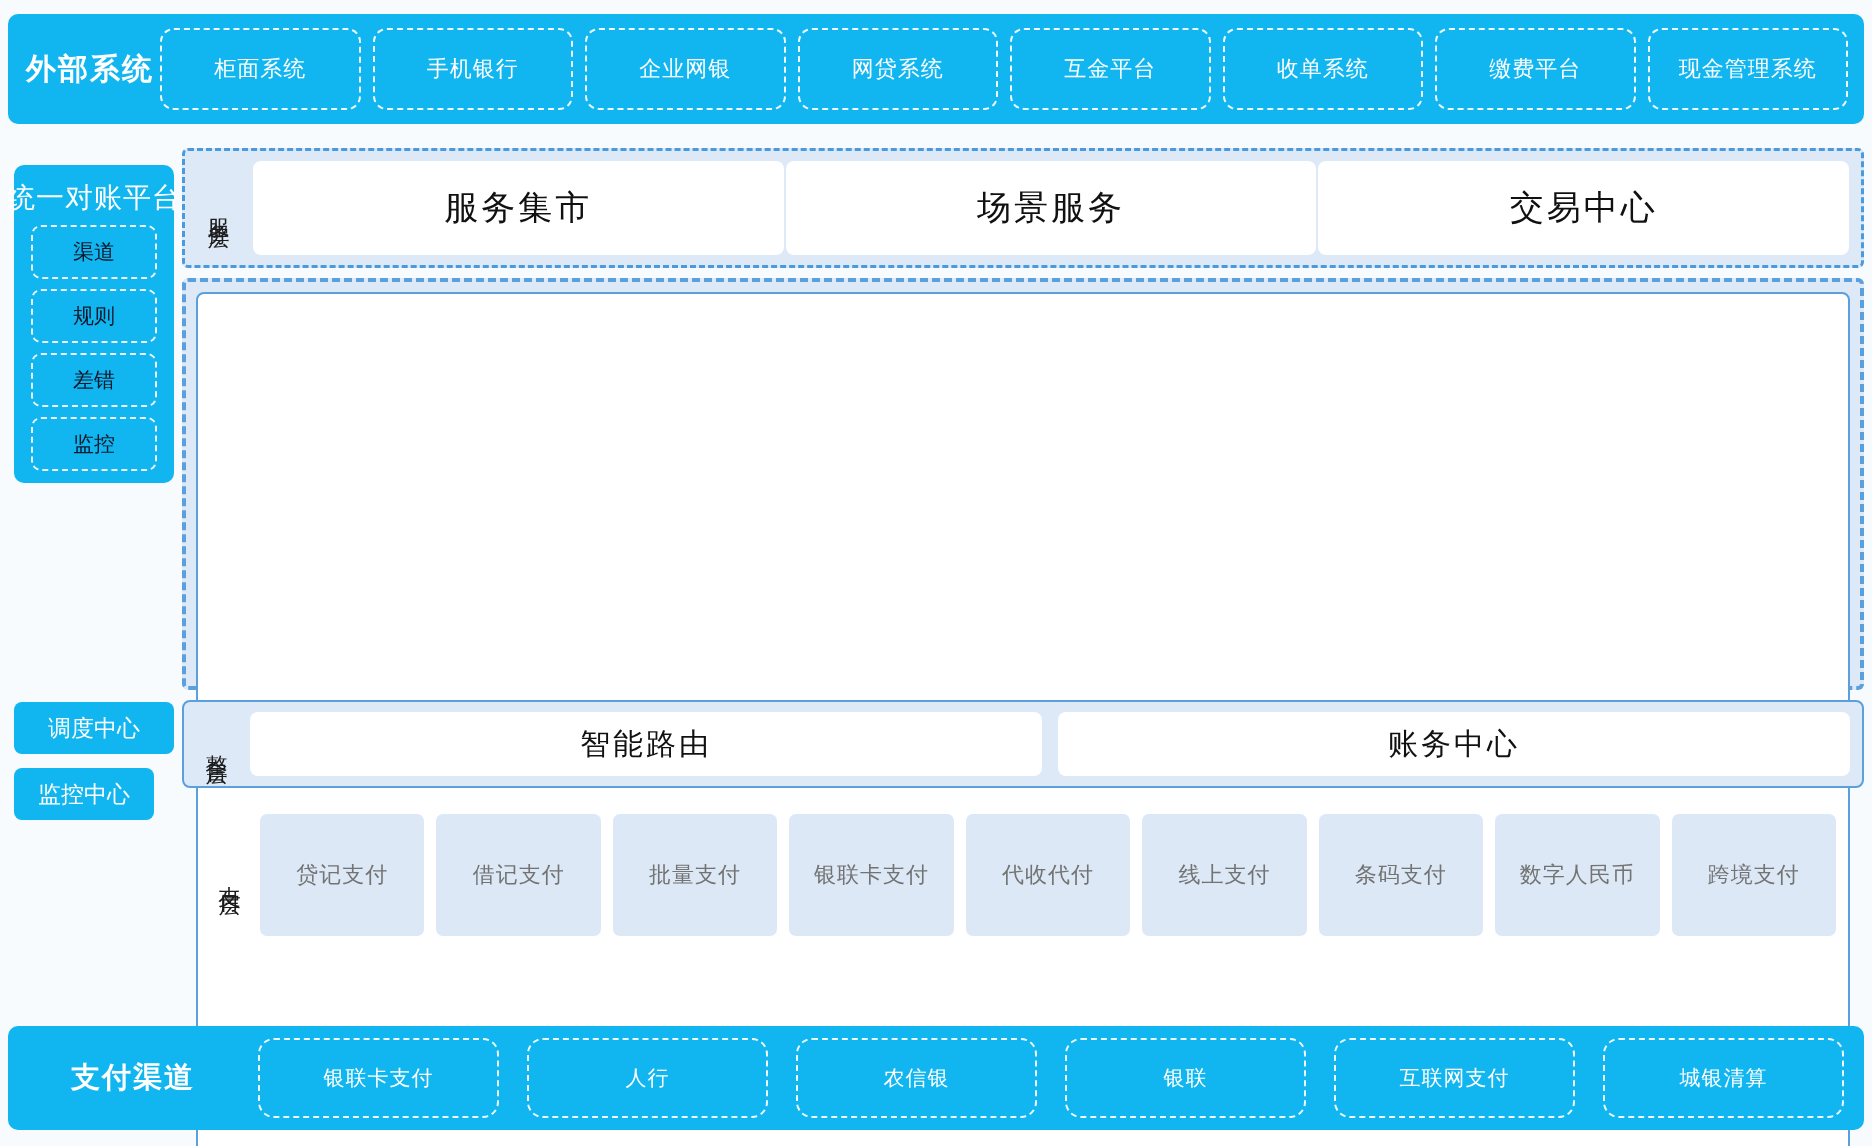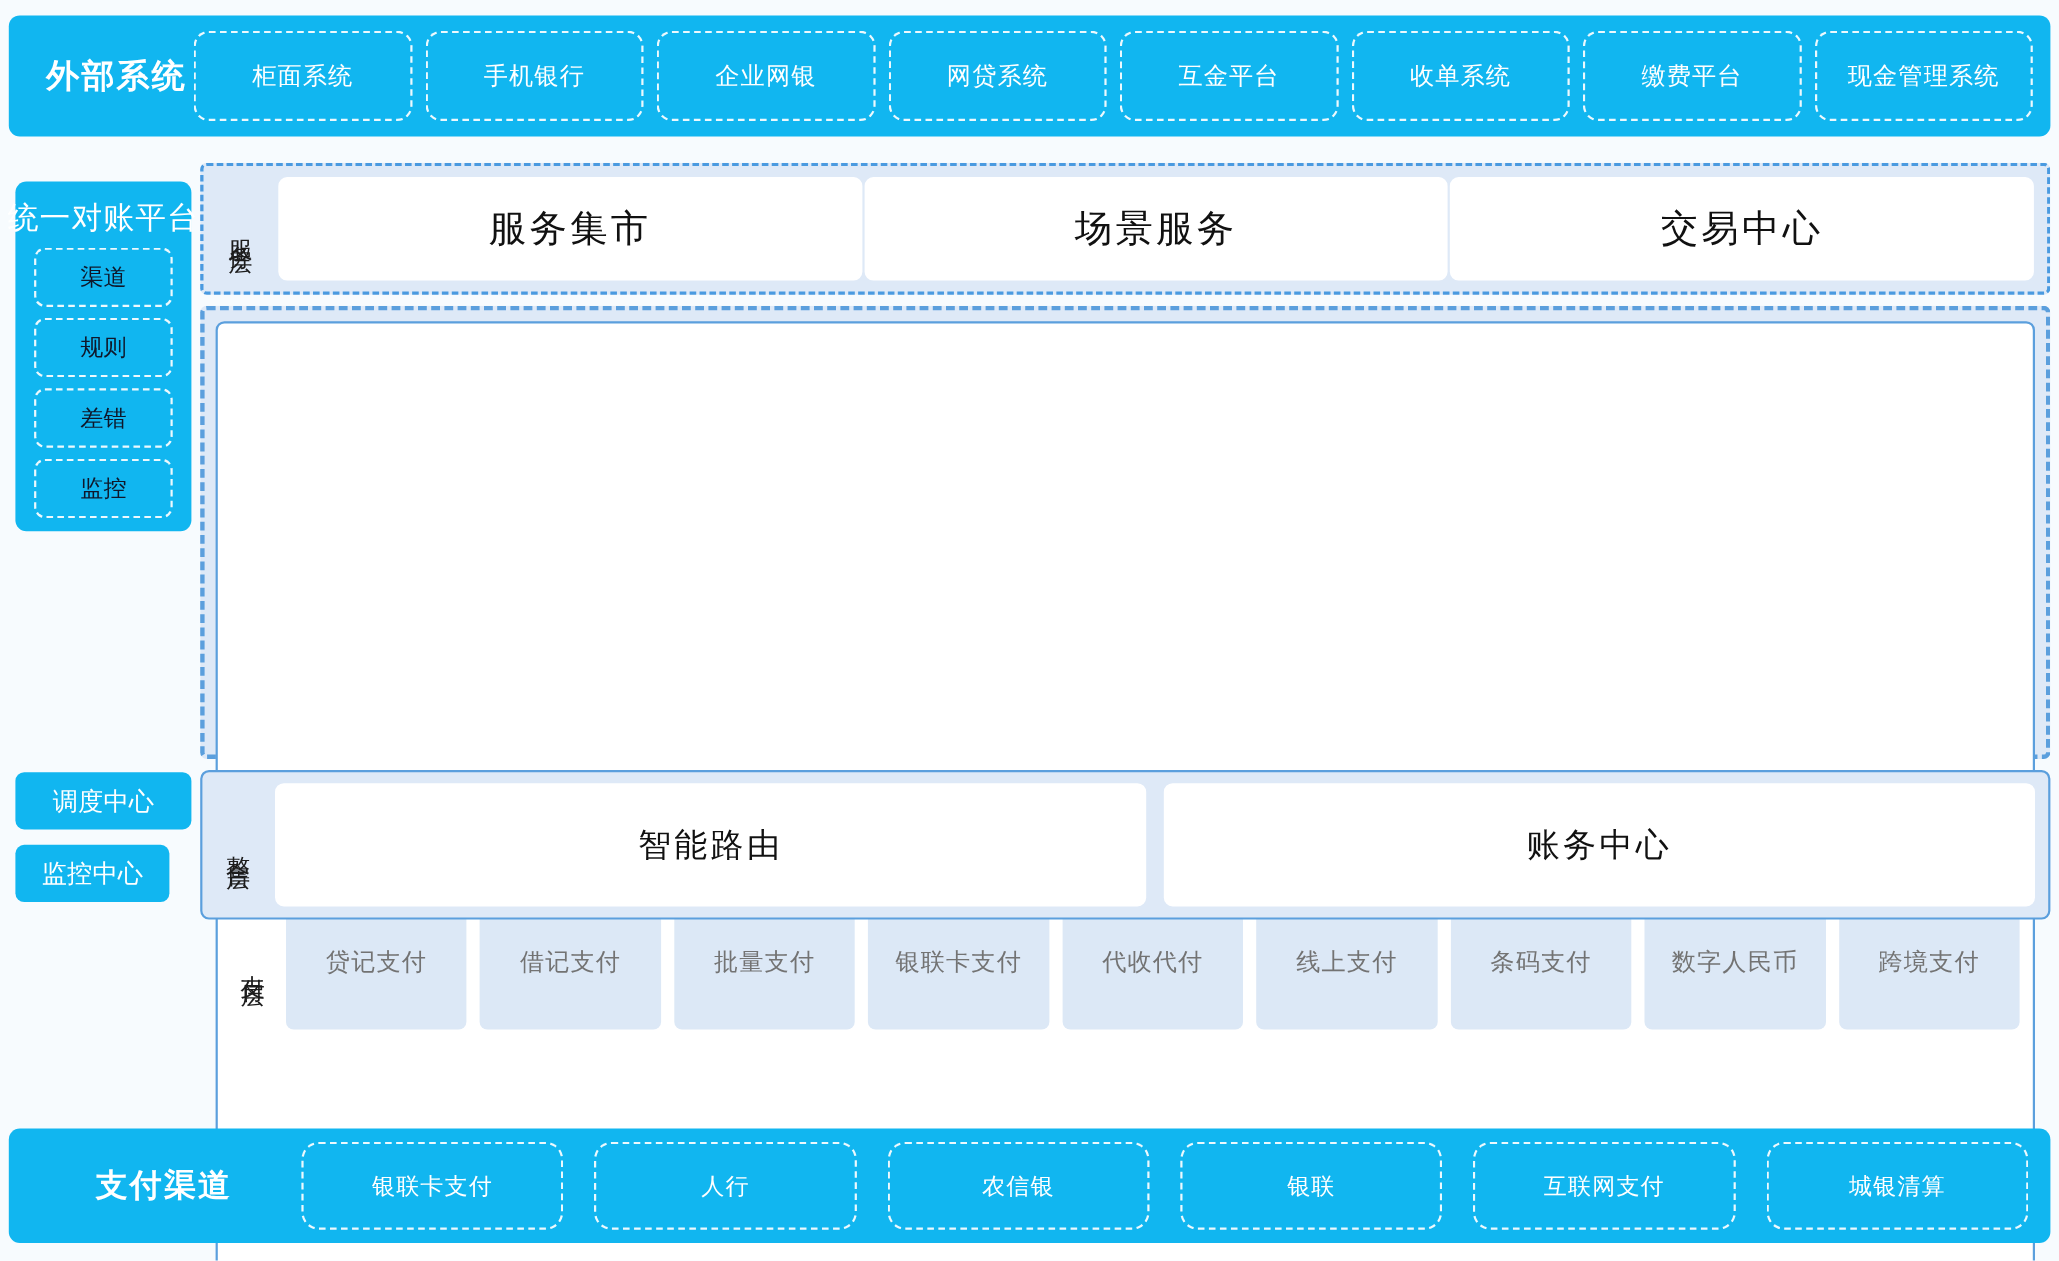--- a/index.html
+++ b/index.html
@@ -11,21 +11,20 @@
   }
   .page { position: relative; width: 1872px; height: 1146px; }
 
   
   .cyan-band {
     position: absolute;
     background: #11b6f0;
     border-radius: 10px;
     display: flex;
     align-items: center;
-    padding-left: 16px;
   }
   .band-title {
     color: #ffffff;
     font-size: 30px;
     font-weight: bold;
     letter-spacing: 2px;
     white-space: nowrap;
     text-align: center;
   }
   .band-items {
@@ -183,21 +182,21 @@
     justify-content: center;
     font-size: 22px;
     color: #737373;
     letter-spacing: 1px;
     white-space: nowrap;
   }
 
   
   #integration-layer {
     position: absolute;
-    left: 182px; top: 700px; width: 1682px; height: 136px;
+    left: 182px; top: 700px; width: 1682px; height: 88px;
     background: #dee9f7;
     border: 2px solid #5b9fdd;
     border-radius: 8px;
     display: flex;
     align-items: center;
     padding: 10px 12px;
     gap: 12px;
   }
   #integration-layer .vlabel { width: 42px; height: 100%; }
   .integ-boxes { display: flex; flex: 1; gap: 16px; height: 100%; }

